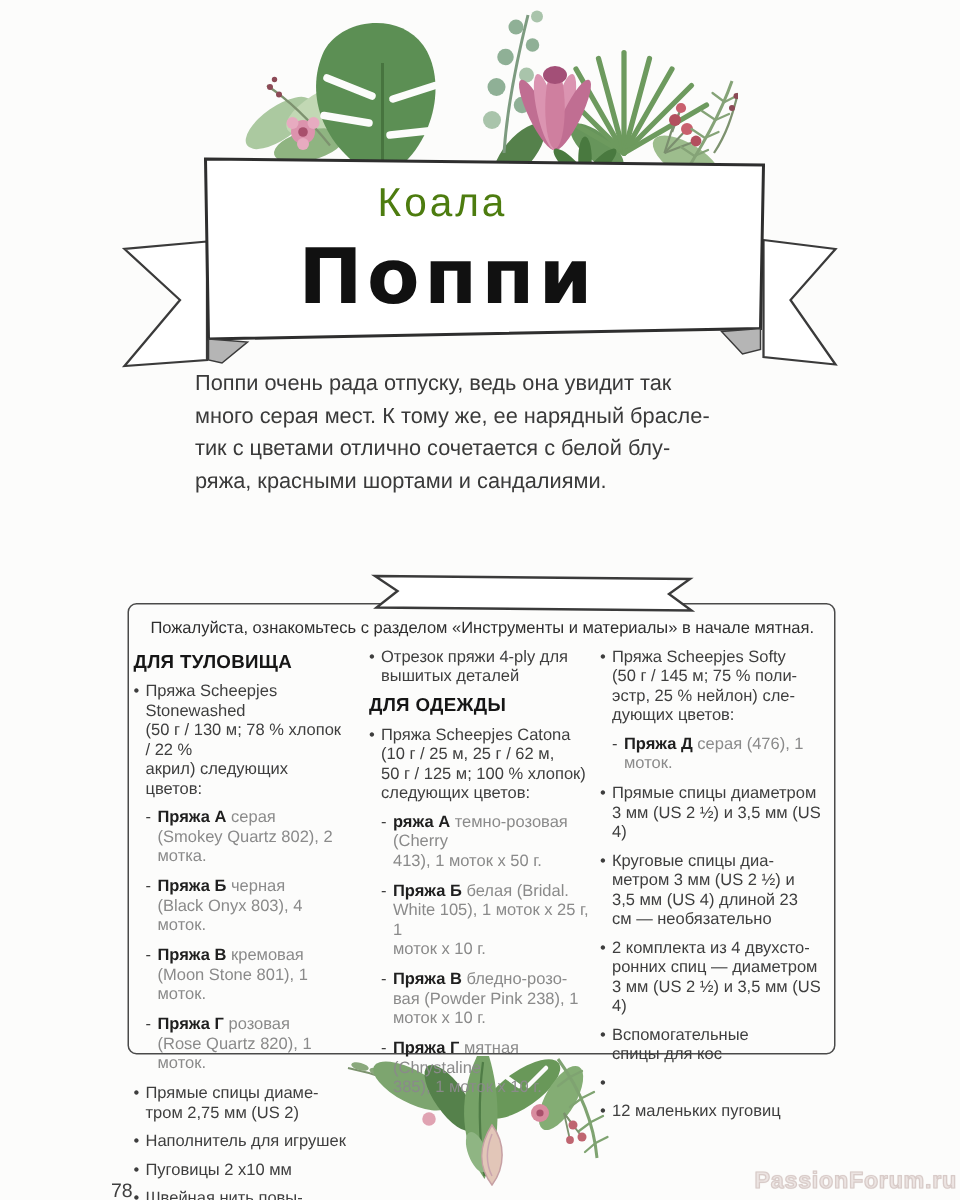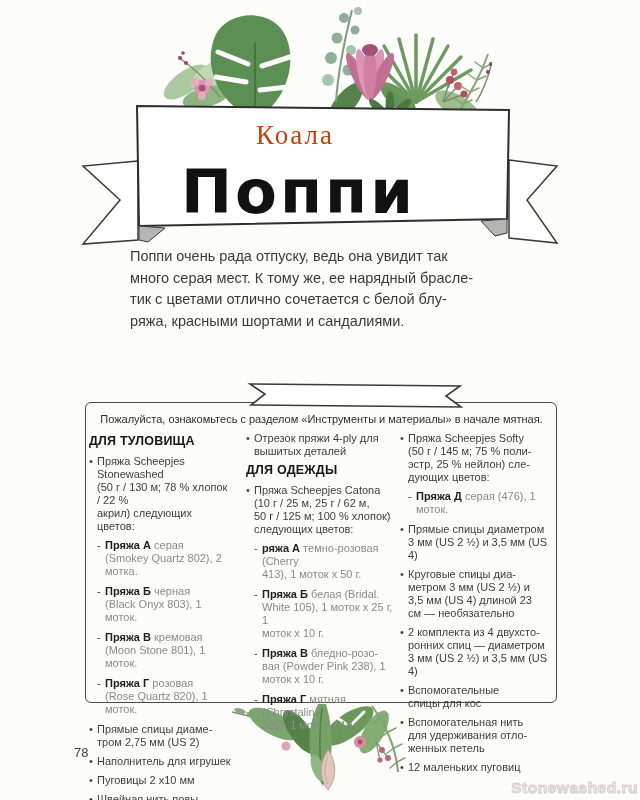--- a/index.html
+++ b/index.html
@@ -2,23 +2,23 @@
 <html><head>
 <meta charset="utf-8">
 <style>
   html,body{margin:0;padding:0;}
   body{background:#e9e9e7;font-family:"Liberation Sans", sans-serif;}
   #page{position:relative;width:640px;height:800px;background:#fcfcfb;overflow:hidden;margin:0 auto;}
   .abs{position:absolute;}
 
   
   .title-sub{left:137px;top:120px;width:316px;text-align:center;
-    font-family:Liberation Serif, serif;font-size:27px;letter-spacing:2px;color:#c2410c;}
+    font-family:Liberation Sans, sans-serif;font-size:27px;letter-spacing:2px;color:#4d7c0f;}
   .title-main{left:137px;top:156px;width:323px;text-align:center;
-    font-family:"DejaVu Sans", sans-serif;font-size:61px;font-weight:bold;letter-spacing:3px;color:#111;}
+    font-family:"DejaVu Sans", sans-serif;font-size:51px;font-weight:bold;letter-spacing:3px;color:#111;}
 
   
   .intro{left:130px;top:246px;width:400px;
     font-size:14.5px;line-height:21.5px;color:#3a3a3a;}
 
   
   .ribbon-label{left:240px;top:380px;width:230px;height:31px;line-height:31px;text-align:center;
     font-size:12px;font-weight:bold;letter-spacing:.3px;color:#1c1c1c;}
   .note{left:100px;top:413px;width:443px;text-align:center;font-size:11px;color:#2e2e2e;}
 
@@ -30,21 +30,21 @@
   .col2{left:246px;width:147px;}
   .col3{left:400px;width:152px;}
   .col-header{font-size:12.5px;font-weight:bold;color:#161616;letter-spacing:.2px;margin:3px 0 7px;}
   .item{display:flex;margin-bottom:6px;}
   .item .marker{flex:none;width:8px;color:#3e3e3e;}
   .item.dash{margin-left:8px;margin-bottom:7px;}
   .item .txt{white-space:pre-line;}
   .txt .b{font-weight:bold;color:#1f1f1f;}
   .txt .m{color:#8a8a8a;}
 
-  .page-number{left:74px;top:745px;font-size:13px;color:#3f3f3f;}
+  .page-number{left:74px;top:786px;font-size:13px;color:#3f3f3f;}
   .watermark{right:2px;top:779px;font-size:15.5px;font-weight:bold;letter-spacing:.5px;
     color:#ece4e2;-webkit-text-stroke:0.8px #d8cbc8;text-shadow:0 0 1px #ddd2cf;}
 
   svg{display:block;}
   .z1{z-index:1;} .z2{z-index:2;} .z5{z-index:5;}
 </style>
 </head>
 <body>
 
 <div id="page">
@@ -222,21 +222,21 @@
 акрил) следующих цветов:</span></span>
       </div>
       <div class="item dash">
         <span class="marker">-</span>
         <span class="txt"><span class="b">Пряжа А </span><span class="m">серая
 (Smokey Quartz 802), 2 мотка.</span></span>
       </div>
       <div class="item dash">
         <span class="marker">-</span>
         <span class="txt"><span class="b">Пряжа Б </span><span class="m">черная
-(Black Onyx 803), 1 моток.</span></span>
+(Black Onyx 803), 4 моток.</span></span>
       </div>
       <div class="item dash">
         <span class="marker">-</span>
         <span class="txt"><span class="b">Пряжа В </span><span class="m">кремовая
 (Moon Stone 801), 1 моток.</span></span>
       </div>
       <div class="item dash">
         <span class="marker">-</span>
         <span class="txt"><span class="b">Пряжа Г </span><span class="m">розовая
 (Rose Quartz 820), 1 моток.</span></span>
@@ -327,26 +327,23 @@
 ронних спиц — диаметром
 3 мм (US 2 ½) и 3,5 мм (US 4)</span></span>
       </div>
       <div class="item bullet">
         <span class="marker">•</span>
         <span class="txt"><span>Вспомогательные
 спицы для кос</span></span>
       </div>
       <div class="item bullet">
         <span class="marker">•</span>
-        <span class="txt"><span>Вспомогательная нить
-для удерживания отло-
-женных петель</span></span>
       </div>
       <div class="item bullet">
         <span class="marker">•</span>
         <span class="txt"><span>12 маленьких пуговиц</span></span>
       </div>
     </div>
 
   <div class="abs page-number">78</div>
-  <div class="abs watermark">Stonewashed.ru</div>
+  <div class="abs watermark">PassionForum.ru</div>
 
 </div>
 
 </body></html>

